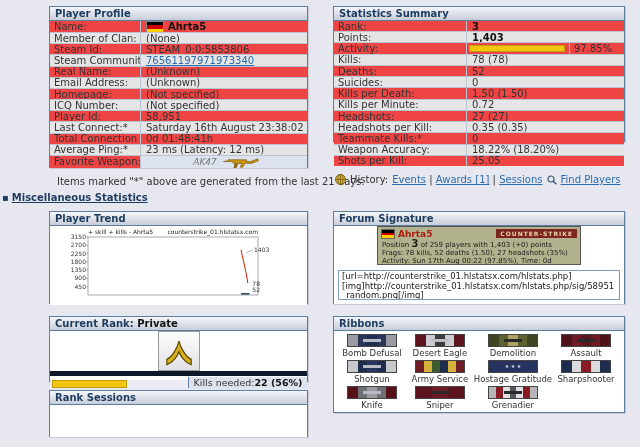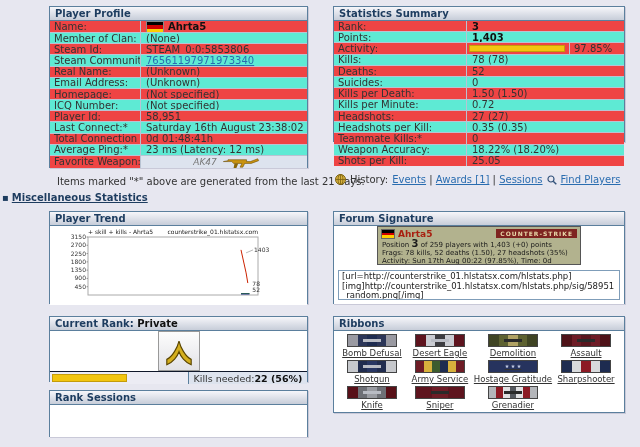--- a/index.html
+++ b/index.html
@@ -7,21 +7,21 @@
   #page{position:relative;width:640px;height:447px;}
 
   .panel{position:absolute;border:1px solid #5b7f9d;background:#fff;box-shadow:1px 1px 0 #c9c9d8;box-sizing:border-box;}
   .panel-header{height:13px;line-height:13px;background:linear-gradient(#f6f6fa,#c7cdd9);border-bottom:1px solid #5b7f9d;color:#1d3c5f;font-weight:bold;font-size:10px;padding:0 5px;white-space:nowrap;overflow:hidden;}
   .panel-body{position:relative;}
 
   
   .tbl{display:flex;flex-direction:column;height:100%;}
   .trow{display:flex;flex:1 1 auto;align-items:center;background:#ef4444;border-top:1px solid #b9c3d2;overflow:hidden;}
   .trow:first-child{border-top:none;}
-  .trow.alt{background:#5eead4;}
+  .trow.alt{background:#e5e5e5;}
   .tlabel{padding:0 0 0 4px;white-space:nowrap;overflow:hidden;}
   .tvalue{flex:1;padding:0 0 0 5px;border-left:1px solid #b9c3d2;white-space:nowrap;overflow:hidden;display:flex;align-items:center;height:100%;}
   #profile-rows .tlabel{width:86px;min-width:86px;}
   #stats-rows .tlabel{width:128px;min-width:128px;}
   .b{font-weight:bold;color:#111;}
   a.lnk{color:#2a6db0;text-decoration:underline;}
   .pctcell{width:50px;min-width:50px;border-left:1px solid #b9c3d2;height:100%;display:flex;align-items:center;padding-left:4px;}
   .bar-outer{flex:1;height:100%;display:flex;align-items:center;padding:0 2px;}
   .actbar{height:7px;background:#f2c50f;border:1px solid #c49c0a;box-sizing:border-box;}
   .weapon-cell{background:#dde3ee;justify-content:center;}
@@ -46,28 +46,28 @@
   .sig-flag{width:12px;height:8px;min-width:12px;background:linear-gradient(#000 33%,#d00000 33% 66%,#ffce00 66%);border:1px solid #666;margin-right:3px;}
   .sig-name{color:#a81f10;font-weight:bold;font-size:9px;flex:1;}
   .sig-logo{background:#7e2420;color:#e8d8a8;font-size:6px;font-weight:bold;padding:1px 4px;letter-spacing:1px;}
   .sig-body{padding:1px 4px;font-size:7px;line-height:8px;color:#1a1a1a;}
   .sig-big{font-size:10px;font-weight:bold;}
   .sig-textarea{display:block;width:282px;height:30px;margin:5px auto 0 auto;border:1px solid #7f9db9;font-family:"DejaVu Sans",sans-serif;font-size:8.5px;color:#222;resize:none;padding:1px 3px;box-sizing:border-box;line-height:9.5px;}
 
   
   .rank-body{height:40px;display:flex;align-items:center;justify-content:center;background:#fff;}
   .rank-img{width:40px;height:38px;border:1px solid #999;background:linear-gradient(#fdfdfd,#e2e2e6);display:flex;align-items:center;justify-content:center;}
-  .rank-progress-row{display:flex;height:12px;border-top:1px solid #0f172a;}
+  .rank-progress-row{display:flex;height:12px;border-top:5px solid #0f172a;align-items:flex-end;}
   .pbar-wrap{flex:1;background:#ececf4;display:flex;align-items:center;padding:0 2px;}
   .pbar{height:8px;background:#f2c50f;border:1px solid #c49c0a;box-sizing:border-box;}
   .kills-needed{width:118px;min-width:118px;border-left:1px solid #5b7f9d;background:#dde3ee;display:flex;align-items:center;justify-content:center;white-space:nowrap;font-size:9.5px;}
 
   
   #ribbons-grid{display:grid;grid-template-columns:repeat(4,1fr);padding:3px 4px;row-gap:2px;}
-  .ribbon-cell{display:flex;flex-direction:column;align-items:center;text-decoration:underline;}
+  .ribbon-cell{display:flex;flex-direction:column;align-items:center;}
   .ribbon{width:50px;height:13px;border:1px solid #444;box-sizing:border-box;position:relative;display:flex;align-items:center;justify-content:center;}
   .ribbon .mark{width:18px;height:3px;}
   .ribbon .glyph{font-size:5px;line-height:5px;}
   .ribbon-label{font-size:8.5px;color:#333;margin-top:1px;white-space:nowrap;}
 
   .rankhist-body{height:32px;background:#fff;}
 </style>
 </head>
 <body>
 

